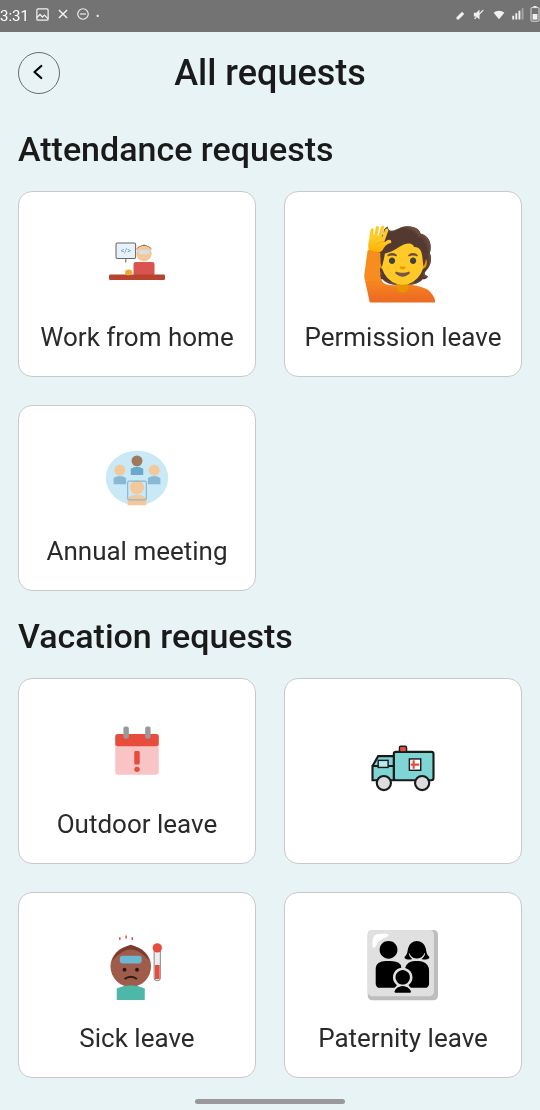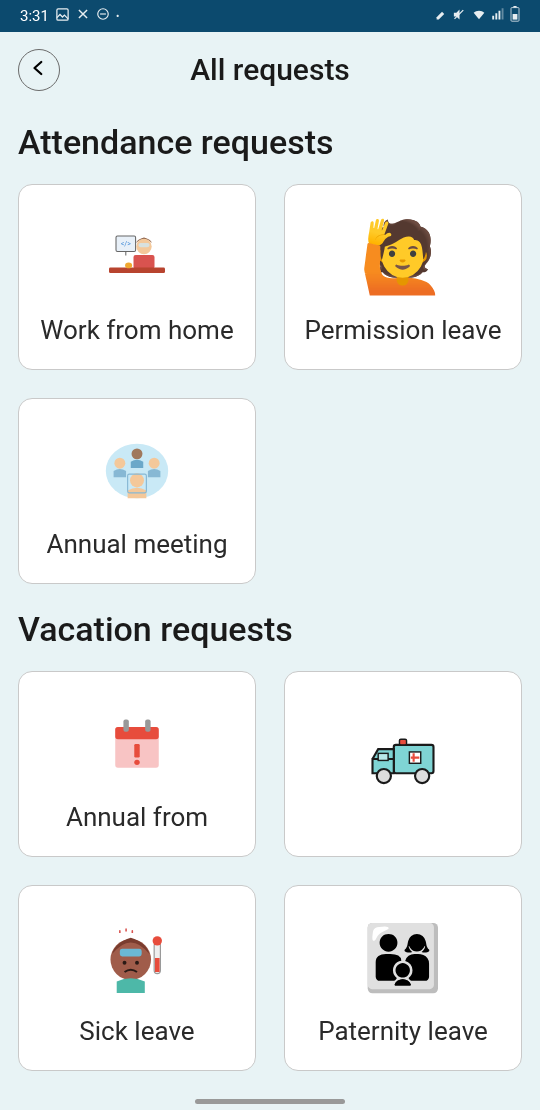--- a/index.html
+++ b/index.html
@@ -6,25 +6,25 @@
     body {
       width: 540px;
       height: 1110px;
       background: #e8f3f5;
       font-family: -apple-system, BlinkMacSystemFont, "Segoe UI", Roboto, sans-serif;
       overflow: hidden;
       position: relative;
     }
     .status-bar {
       height: 32px;
-      background: #0c4a6e;
+      background: #737373;
       display: flex;
       align-items: center;
       justify-content: space-between;
-      padding: 0 20px;
+      padding: 0 0;
       color: #fff;
       font-size: 15px;
     }
     .status-left { display: flex; align-items: center; gap: 6px; }
     .status-right { display: flex; align-items: center; gap: 4px; }
     .status-icon { opacity: 0.9; }
     .header {
       display: flex;
       align-items: center;
       padding: 20px 18px 10px;
@@ -39,21 +39,21 @@
       align-items: center;
       justify-content: center;
       background: transparent;
       cursor: pointer;
       position: absolute;
       left: 18px;
     }
     .page-title {
       width: 100%;
       text-align: center;
-      font-size: 30px;
+      font-size: 36px;
       font-weight: 500;
       color: #1a1a1a;
     }
     .section {
       padding: 25px 18px 0;
     }
     .section-title {
       font-size: 34px;
       font-weight: 500;
       color: #1a1a1a;
@@ -222,21 +222,21 @@
       <div class="card-icon">
         <svg width="68" height="68" viewBox="0 0 100 100">
           <rect x="18" y="25" width="64" height="60" rx="4" fill="#f8c4c4"></rect>
           <rect x="18" y="25" width="64" height="18" rx="4" fill="#e74c3c"></rect>
           <rect x="30" y="14" width="8" height="18" rx="3" fill="#999"></rect>
           <rect x="62" y="14" width="8" height="18" rx="3" fill="#999"></rect>
           <rect x="46" y="50" width="8" height="20" rx="2" fill="#e74c3c"></rect>
           <circle cx="50" cy="77" r="4" fill="#e74c3c"></circle>
         </svg>
       </div>
-      <div class="card-label">Annual from</div>
+      <div class="card-label">Outdoor leave</div>
     </div>
     <div class="card">
       <div class="card-icon">
         <svg width="78" height="68" viewBox="0 0 110 90">
           <rect x="42" y="18" width="56" height="40" rx="3" fill="#7fd4d4" stroke="#1a1a1a" stroke-width="3"></rect>
           <path d="M12 38 L42 38 L42 58 L12 58 Z M12 38 L20 24 L42 24 L42 38" fill="#7fd4d4" stroke="#1a1a1a" stroke-width="3"></path>
           <rect x="20" y="30" width="14" height="10" fill="#b8e8e8" stroke="#1a1a1a" stroke-width="2"></rect>
           <rect x="64" y="28" width="16" height="16" fill="#fff" stroke="#1a1a1a" stroke-width="2"></rect>
           <path d="M70 30 v12 M66 36 h12" stroke="#e74c3c" stroke-width="3"></path>
           <rect x="50" y="10" width="10" height="8" rx="2" fill="#e74c3c" stroke="#1a1a1a" stroke-width="2"></rect>

